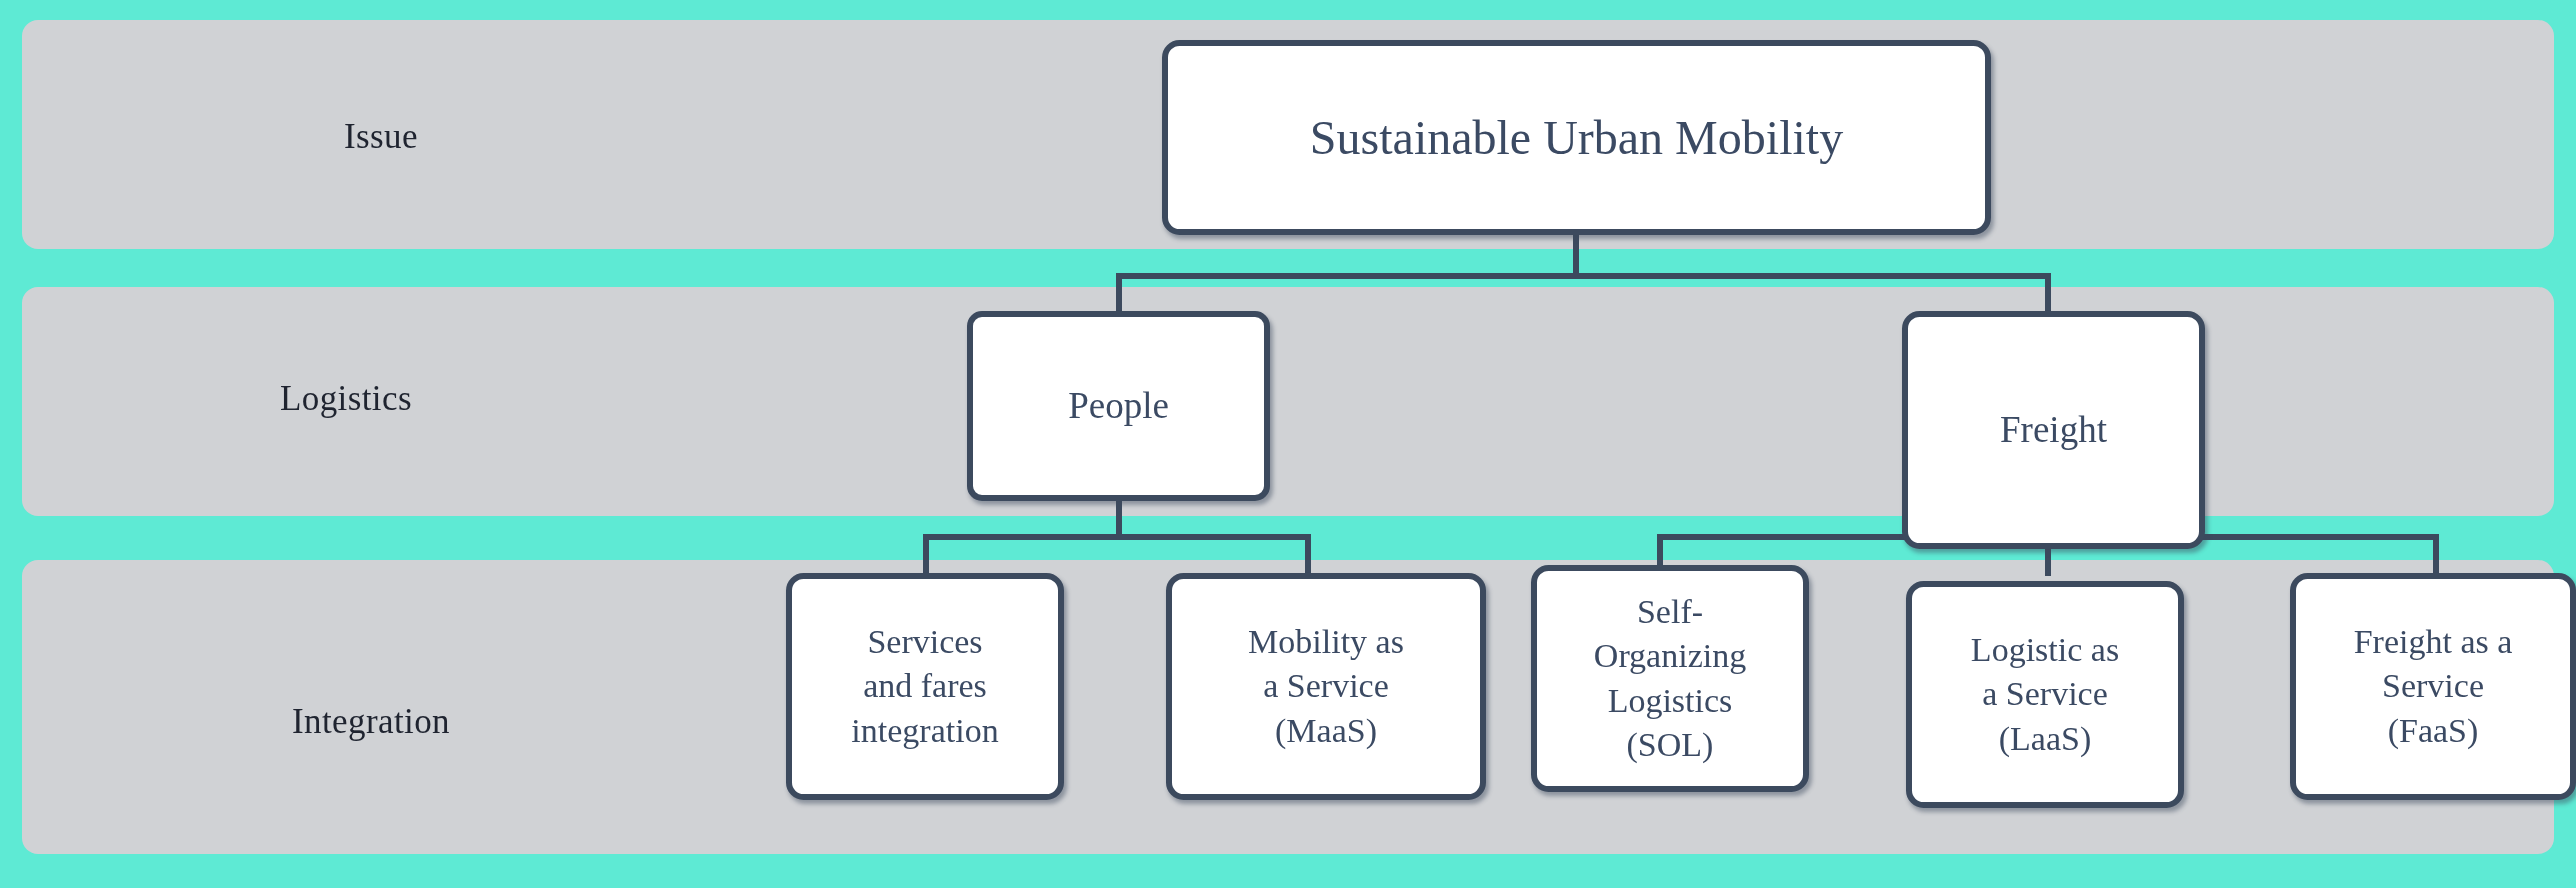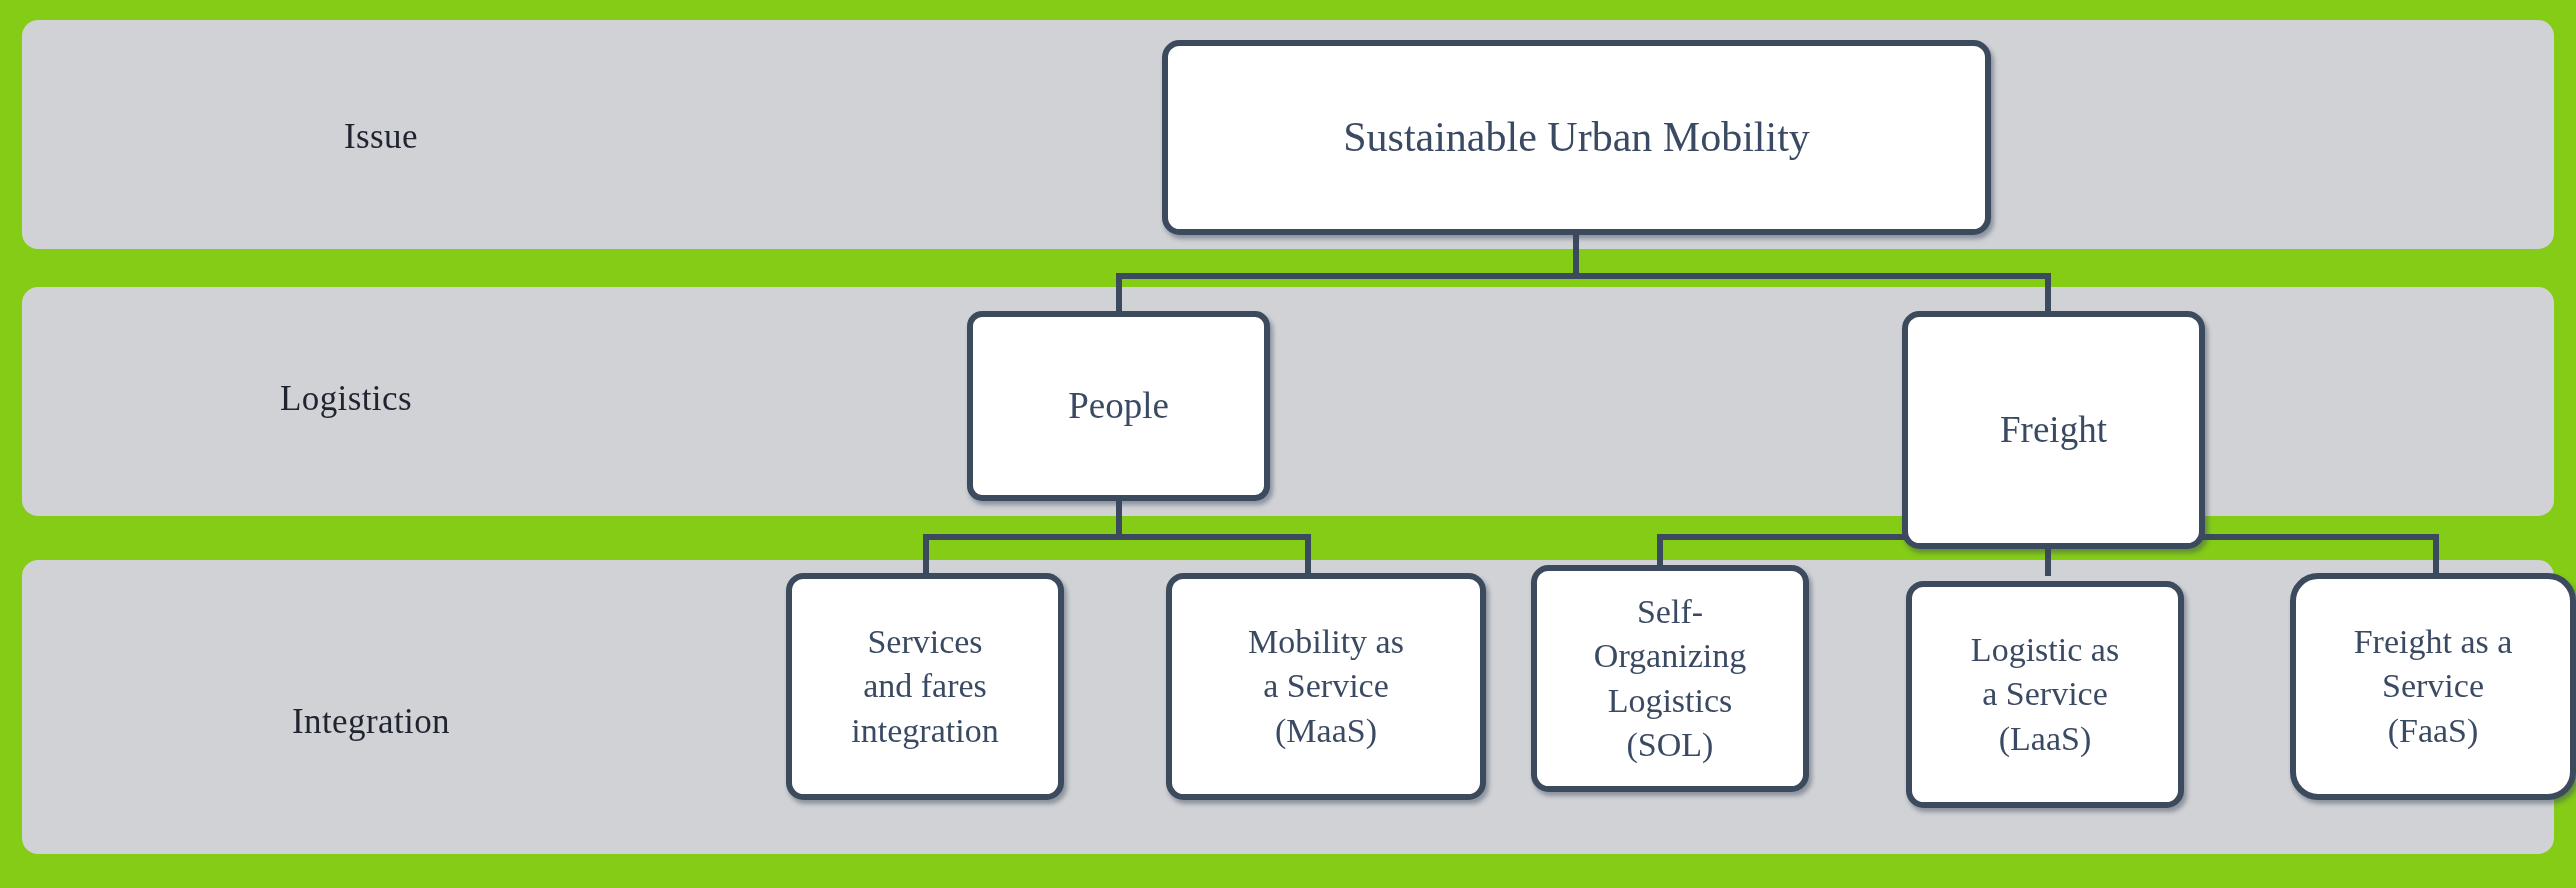--- a/index.html
+++ b/index.html
@@ -8,21 +8,21 @@
     padding: 0;
     background: #ffffff;
   }
   body {
     font-family: "Liberation Serif", "DejaVu Serif", serif;
   }
   #canvas {
     position: relative;
     width: 2576px;
     height: 889px;
-    background: #84cc16;
+    background: #5eead4;
     overflow: hidden;
   }
 
   
   .band {
     position: absolute;
     background: #d0d2d5;
     border-radius: 16px;
   }
 
@@ -58,21 +58,21 @@
     text-align: center;
     color: #3b4a63;
     z-index: 5;
   }
   .node-label {
     display: block;
     width: 100%;
     white-space: pre-line;
     color: #3b4a63;
   }
-  .node-root .node-label { font-size: 42px; line-height: 1.15; }
+  .node-root .node-label { font-size: 48px; line-height: 1.15; }
   .node-mid  .node-label { font-size: 37px; line-height: 1.15; }
   .node-leaf .node-label { font-size: 34px; line-height: 1.30; }
 </style>
 </head>
 <body>
 
 <div id="canvas">
 
   <div class="band" style="left:22px; top:20px; width:2532px; height:229px;"></div>
   <div class="band" style="left:22px; top:287px; width:2532px; height:229px;"></div>
@@ -131,20 +131,20 @@
 Logistics
 (SOL)</span>
   </div>
 
   <div class="node node-leaf" style="left:1906px; top:581px; width:278px; height:227px;">
     <span class="node-label">Logistic as
 a Service
 (LaaS)</span>
   </div>
 
-  <div class="node node-leaf" style="left:2290px; top:573px; width:286px; height:227px;border-radius:28px;">
+  <div class="node node-leaf" style="left:2290px; top:573px; width:286px; height:227px;">
     <span class="node-label">Freight as a
 Service
 (FaaS)</span>
   </div>
 
 </div>
 
 
 </body></html>

